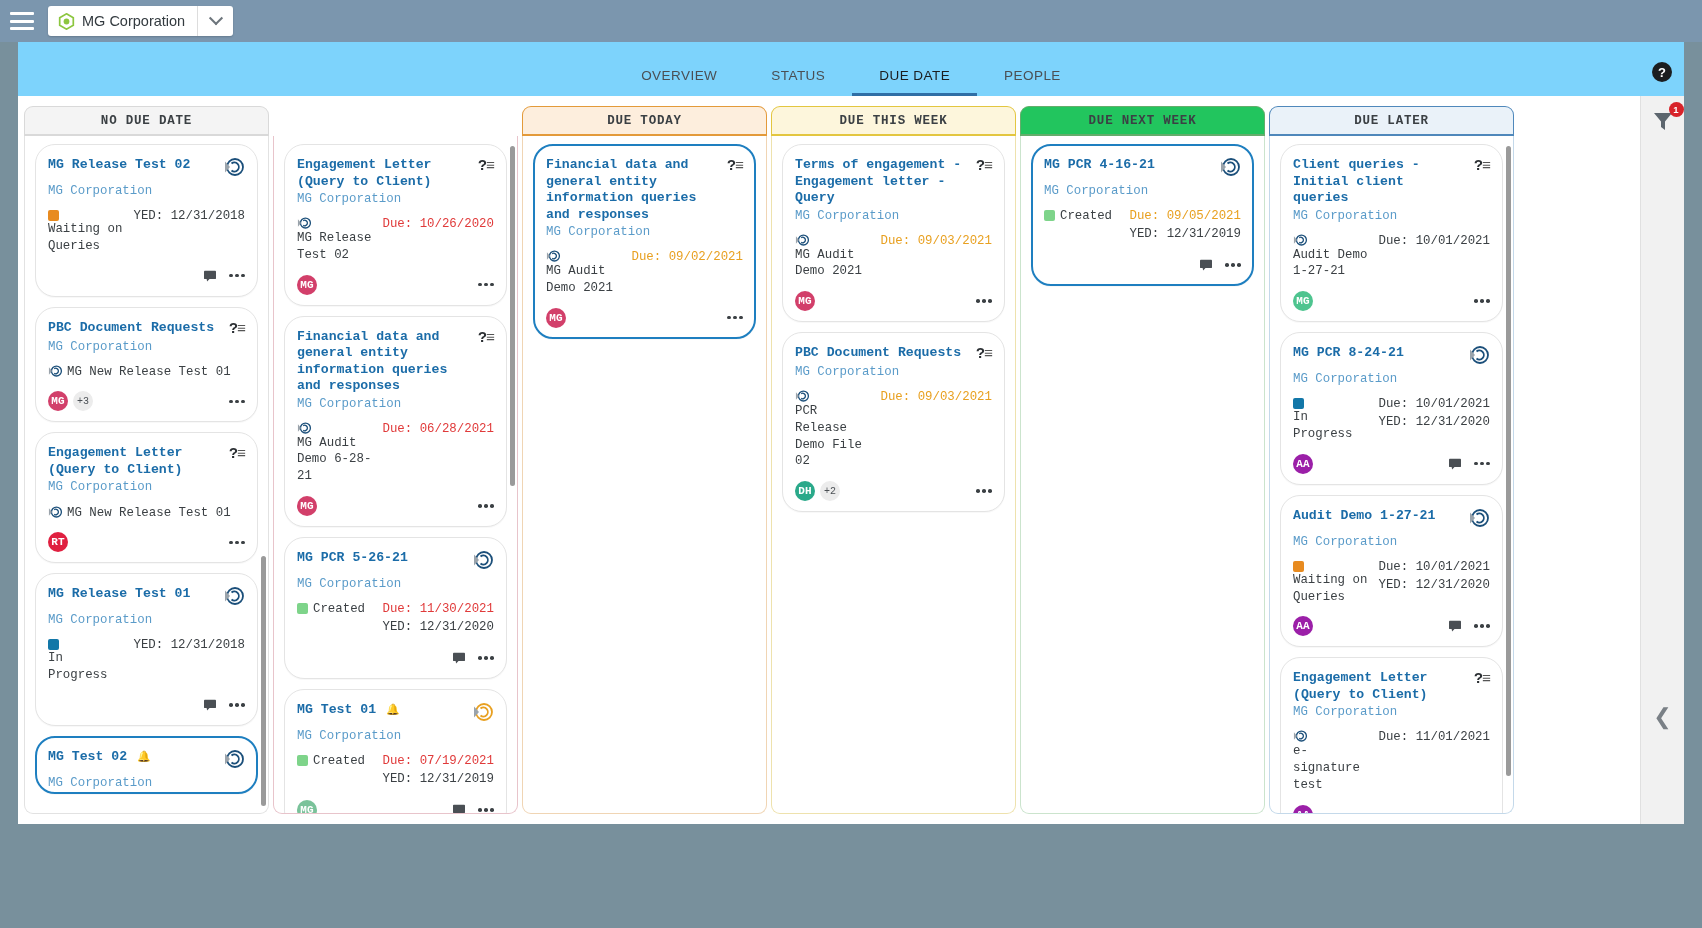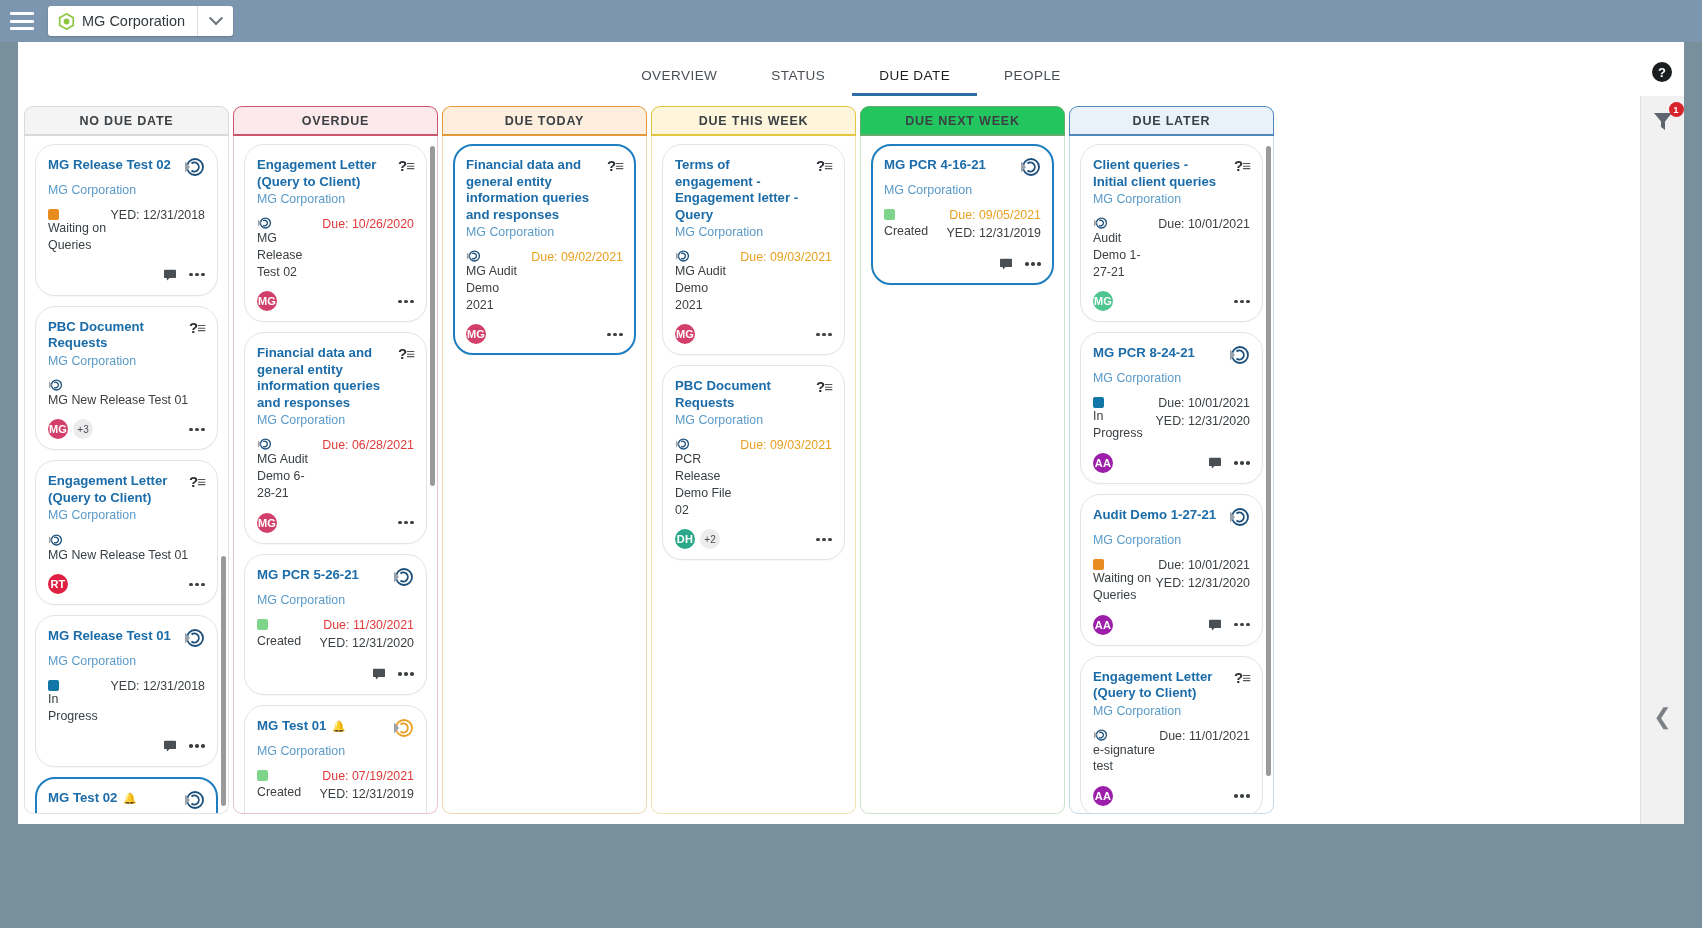--- a/index.html
+++ b/index.html
@@ -42,21 +42,21 @@
     display: flex; align-items: center; justify-content: center; cursor: pointer;
   }
   .caret-glyph {
     width: 10px; height: 10px; border-right: 2px solid #6d757c; border-bottom: 2px solid #6d757c;
     transform: rotate(45deg) translate(-2px,-2px);
   }
 
   
   .header {
     position: absolute; left: 18px; top: 42px; width: 1666px; height: 54px;
-    background: #ffffff;
+    background: #7dd3fc;
     display: flex; align-items: flex-end; justify-content: center;
   }
   .tabs { display: flex; align-items: flex-end; height: 100%; gap: 0; }
   .tab {
     padding: 0 27px 11px 27px; font-size: 13.5px; letter-spacing: .45px;
     color: #4a4f54; cursor: pointer; line-height: 1;
     border-bottom: 3px solid transparent; position: relative; top: 0;
   }
   .tab.active { color: #1b1d1f; font-weight: normal; border-bottom-color: #2f6ea5; }
   .help-btn {
@@ -71,21 +71,21 @@
     position: absolute; left: 18px; top: 96px; width: 1666px; height: 728px;
     background: #ffffff;
     display: flex;
   }
   .board {
     flex: 1 1 auto; display: flex; align-items: flex-start;
     padding: 10px 0 0 6px; gap: 4px; overflow: hidden; position: relative;
   }
 
   .column {
-    width: 205px; flex: none; position: relative; height: 708px;
+    width: 245px; flex: none; position: relative; height: 708px; font-family: Liberation Mono, monospace;
   }
   .col-head {
     height: 30px; border-radius: 9px 9px 0 0;
     display: flex; align-items: center; justify-content: center;
     font-size: 12.5px; font-weight: bold; letter-spacing: .8px; color: #3b4044;
     border: 1px solid #d8d8d8; border-bottom: 2px solid #d8d8d8;
     background: #f4f4f4;
   }
   .col-body {
     position: absolute; top: 30px; left: 0; right: 0; bottom: 0;
@@ -365,21 +365,20 @@
                       <polygon points="2,4.5 7,10 2,15.5" fill="#9aa3ab"></polygon>
                     </svg></span></div>
               </div>
               <div class="org-sub">MG Corporation</div>
             </div>
           </div>
           <div class="col-sb" style="top: 420px; height: 250px;"></div>
         </div>
       </div>
       <div class="column c-overdue">
-        <div class="col-head">OVERDUE</div>
         <div class="col-body">
           <div class="col-scroll">
             <div class="card">
               <div class="card-top">
                 <div class="card-title">Engagement Letter (Query to Client)</div>
                 <div class="card-badge"><span class="badge-q">?<span class="eq">≡</span></span></div>
               </div>
               <div class="org-sub">MG Corporation</div>
               <div class="card-mid">
                 <div class="mid-left">

